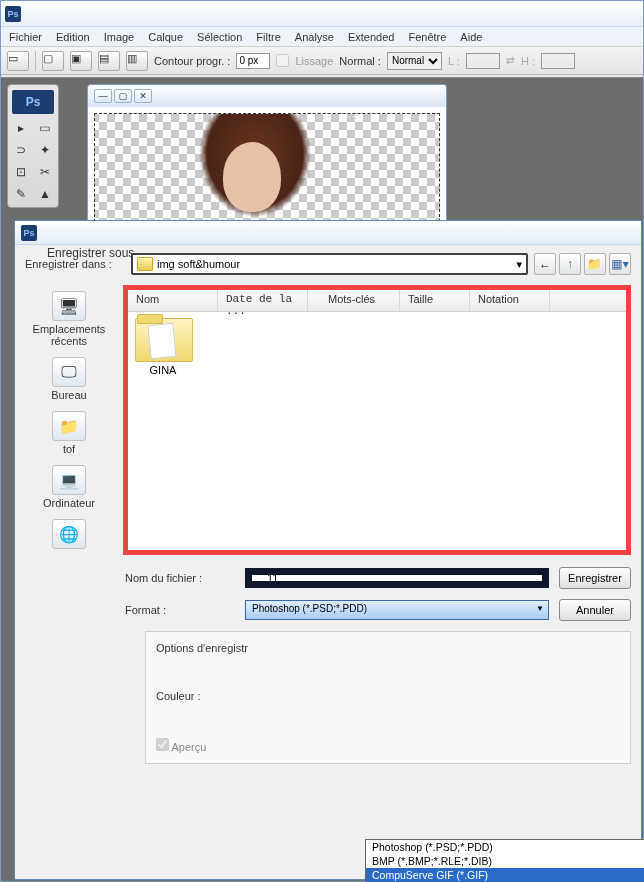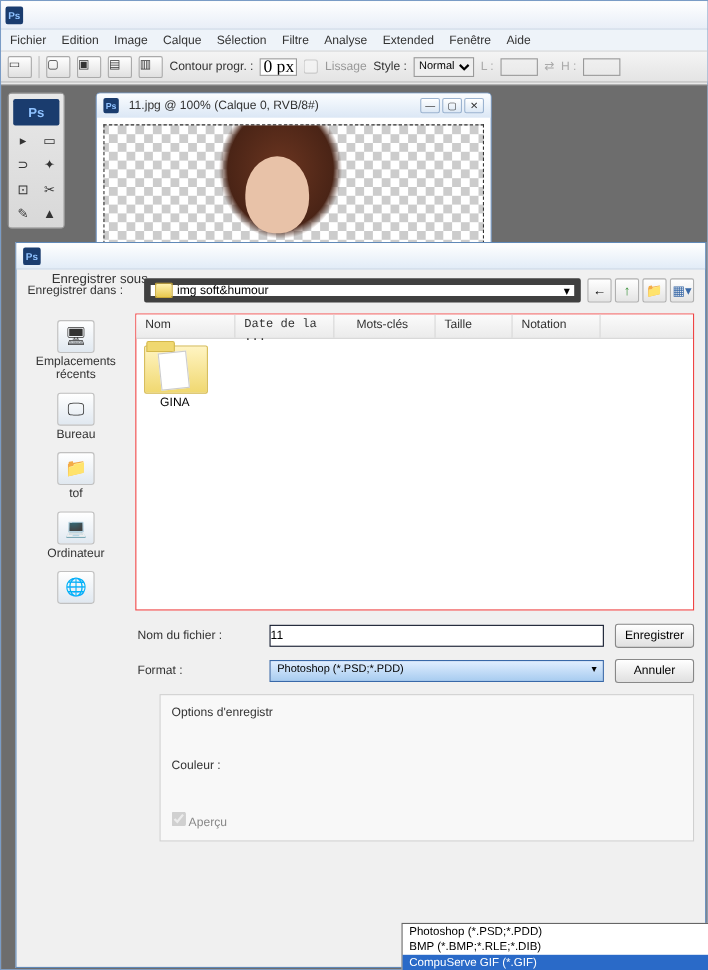--- a/index.html
+++ b/index.html
@@ -9,21 +9,21 @@
   .main-window { position: absolute; top: 0; left: 0; width: 644px; height: 882px; background: #e9e9e9; border: 1px solid #7a9cc6; }
   .titlebar { height: 26px; background: linear-gradient(#fff,#e8eef7); display: flex; align-items: center; padding: 0 4px; border-bottom: 1px solid #c8d8ea; }
   .ps-icon { width: 16px; height: 16px; background: #1a3c6e; color: #8fc2ff; font-weight: bold; font-size: 9px; display:flex; align-items:center; justify-content:center; border-radius:2px; margin-right:6px;}
   .titlebar-text { color: #333; font-size: 12px; }
   
   .menubar { height: 20px; background: #eef3f9; display: flex; align-items: center; padding: 0 8px; gap: 14px; color: #333; border-bottom: 1px solid #d0d0d0;}
   .menubar span { cursor: default; }
   
   .optionsbar { height: 28px; background: linear-gradient(#f4f4f4,#e4e4e4); border-bottom: 1px solid #b8b8b8; display:flex; align-items:center; padding:0 6px; gap:6px; font-size:11px; color:#333;}
   .optionsbar .tool-btn { width:22px; height:20px; border:1px solid #aaa; background:linear-gradient(#fff,#e0e0e0); border-radius:2px;}
-  .optionsbar input[type=text]{width:34px; height:16px; border:1px solid #999; font-size:16px; padding:0 2px;font-family:Liberation Serif, serif;}
+  .optionsbar input[type=text]{width:34px; height:16px; border:1px solid #999; font-size:10px; padding:0 2px;}
   .optionsbar select{height:18px; font-size:10px; border:1px solid #999;}
   
   .workspace { position:absolute; top:76px; left:0; right:0; bottom:0; background:#6d6d6d; border-top:1px solid #888;}
   .tools-panel { position:absolute; left:6px; top:6px; width:52px; background:linear-gradient(#e8e8e8,#d8d8d8); border:1px solid #999; border-radius:4px; padding:3px 2px;}
   .tools-panel .ps-badge { width:42px; height:24px; background:#1a3c6e; color:#8fc2ff; font-weight:bold; font-size:12px; display:flex;align-items:center;justify-content:center;border-radius:2px; margin:2px auto 4px;}
   .tools-grid { display:grid; grid-template-columns:1fr 1fr; gap:2px;}
   .tool { width:22px; height:20px; border:1px solid transparent; display:flex;align-items:center;justify-content:center; font-size:12px; color:#333;}
   
   .doc-window { position:absolute; left:86px; top:6px; width:360px; height:150px; background:#fff; border:1px solid #7a9cc6; border-radius:4px 4px 0 0; overflow:hidden;}
   .doc-titlebar { height:22px; background:linear-gradient(#fbfdff,#dbe7f5); display:flex; align-items:center; padding:0 6px; font-size:11px; color:#333; justify-content:space-between;}
@@ -35,44 +35,44 @@
   .portrait .face { position:absolute; top:28px; left:38px; width:58px; height:70px; background:#e8c2a8; border-radius:50% 50% 45% 45%;}
   
   
   .save-dialog { position:absolute; left:14px; top:220px; width:628px; height:660px; background:#f0f0f0; border:1px solid #6089b8;}
   .save-titlebar { height:24px; background:linear-gradient(#fff,#e2ecf7); display:flex; align-items:center; padding:0 6px; border-bottom:1px solid #c8d8ea;}
   .save-titlebar .t { font-size:12px; color:#333; margin-left:4px;margin-top:40px;}
   
   .save-inner { padding:8px 10px;}
   .path-row { display:flex; align-items:center; gap:6px; margin-bottom:10px;}
   .path-row label { color:#333; width:100px;}
-  .path-combo { flex:1; height:22px; border:6px solid #404040; background:#fff; display:flex; align-items:center; padding:0 4px; gap:4px; border-radius:2px;}
+  .path-combo { flex:1; height:22px; border:2px solid #404040; background:#fff; display:flex; align-items:center; padding:0 4px; gap:4px; border-radius:2px;}
   .folder-ico { width:16px; height:14px; background:linear-gradient(#fff2b0,#e8c84e); border:1px solid #c9a837; border-radius:1px;}
   .path-toolbar { display:flex; gap:3px;}
   .path-toolbar .btn { width:22px; height:22px; border:1px solid #b0b0b0; background:linear-gradient(#fff,#e4e4e4); border-radius:2px; display:flex;align-items:center;justify-content:center; font-size:12px;}
   
   .save-body { display:flex; gap:10px; height:270px;}
   .places { width:88px; display:flex; flex-direction:column; align-items:center; gap:6px; padding-top:4px;}
   .place { display:flex; flex-direction:column; align-items:center; gap:2px; font-size:11px; color:#333; text-align:center; width:84px; padding:2px 0;}
   .place .pic { width:34px; height:30px; border:1px solid #c0c0c0; background:linear-gradient(#fff,#e0e8f0); border-radius:3px; display:flex;align-items:center;justify-content:center; font-size:16px;}
   
-  .file-list { flex:1; border:1px solid #ef4444; background:#fff;}
+  .file-list { flex:1; border:5px solid #ef4444; background:#fff;}
   .file-headers { display:flex; height:22px; background:linear-gradient(#fbfbfb,#ebebeb); border-bottom:1px solid #d0d0d0;}
   .file-headers div { border-right:1px solid #d8d8d8; padding:3px 8px; font-size:11px; color:#333;}
   .file-content { padding:0;}
   .folder-item { display:flex; flex-direction:column; align-items:center; width:70px; gap:4px; font-size:11px;}
   .big-folder { width:56px; height:48px; position:relative;}
   .big-folder::before { content:""; position:absolute; top:6px; left:0; width:56px; height:42px; background:linear-gradient(#fff4c2,#f0d870); border:1px solid #d4b84c; border-radius:2px;}
   .big-folder::after { content:""; position:absolute; top:2px; left:2px; width:24px; height:8px; background:#f0d870; border:1px solid #d4b84c; border-radius:2px 2px 0 0;}
   .big-folder .paper { position:absolute; top:12px; left:14px; width:26px; height:34px; background:#fff; border:1px solid #ccc; transform:rotate(-6deg); z-index:1;}
   
   .fields { margin-top:12px; margin-left:100px;}
   .field-row { display:flex; align-items:center; gap:10px; margin-bottom:10px;}
   .field-row label { width:110px; color:#333;}
-  .field-row input[type=text]{ flex:1; height:20px; border:1px solid #0f172a; padding:0 0; font-size:11px;}
+  .field-row input[type=text]{ flex:1; height:20px; border:7px solid #0f172a; padding:0 15px; font-size:11px;}
   .field-row .combo { flex:1; height:20px; border:1px solid #3868a8; background:linear-gradient(#e0eeff,#a8ccf0); padding:2px 20px 2px 6px; font-size:10px; position:relative; color:#000;}
   .field-row .combo::after { content:"▼"; position:absolute; right:4px; top:3px; font-size:8px;}
   .dlg-btn { width:72px; height:22px; border:1px solid #888; border-radius:3px; background:linear-gradient(#fff,#e0e0e0); font-size:11px;}
   
   .dropdown { position:absolute; left:350px; top:618px; width:290px; background:#fff; border:1px solid #666; font-size:10.5px; z-index:100;}
   .dropdown div { padding:1px 6px; color:#000; white-space:nowrap;}
   .dropdown div.sel { background:#2a6ac8; color:#fff;}
   
   .extra-section { margin-top:6px; margin-left:120px; border:1px solid #d0d0d0; padding:10px; background:#f8f8f8;}
   .extra-section .lbl { color:#333; margin-bottom:6px;}
@@ -103,21 +103,21 @@
     <div class="tool-btn">▭</div>
     <div style="width:1px;height:20px;background:#bbb"></div>
     <div class="tool-btn">▢</div>
     <div class="tool-btn">▣</div>
     <div class="tool-btn">▤</div>
     <div class="tool-btn">▥</div>
     <span>Contour progr. :</span>
     <input type="text" value="0 px" style="">
     <input type="checkbox" disabled="" style="">
     <span style="color:#999">Lissage</span>
-    <span>Style :</span>
+    <span>Normal :</span>
     <select><option>Normal</option></select>
     <span style="color:#aaa">L :</span>
     <input type="text" disabled="" style="">
     <span style="color:#aaa">⇄</span>
     <span style="color:#aaa">H :</span>
     <input type="text" disabled="" style="">
   </div>
 
   <div class="workspace">
     <div class="tools-panel">
@@ -129,21 +129,20 @@
         <div class="tool">✦</div>
         <div class="tool">⊡</div>
         <div class="tool">✂</div>
         <div class="tool">✎</div>
         <div class="tool">▲</div>
       </div>
     </div>
 
     <div class="doc-window">
       <div class="doc-titlebar">
-        <span><span class="ps-icon" style="display:inline-flex;width:14px;height:14px;font-size:8px;vertical-align:middle">Ps</span> <span>11.jpg @ 100% (Calque 0, RVB/8#)</span></span>
         <span class="win-btns">
           <span class="win-btn">—</span>
           <span class="win-btn">▢</span>
           <span class="win-btn">✕</span>
         </span>
       </div>
       <div class="canvas">
         <div class="portrait">
           <div class="hair"></div>
             <div class="face"></div>

